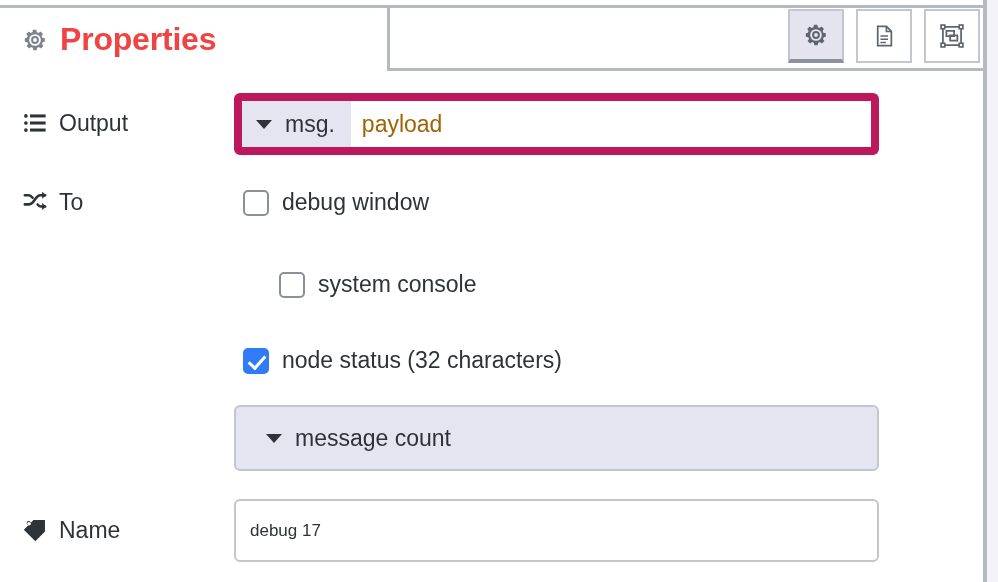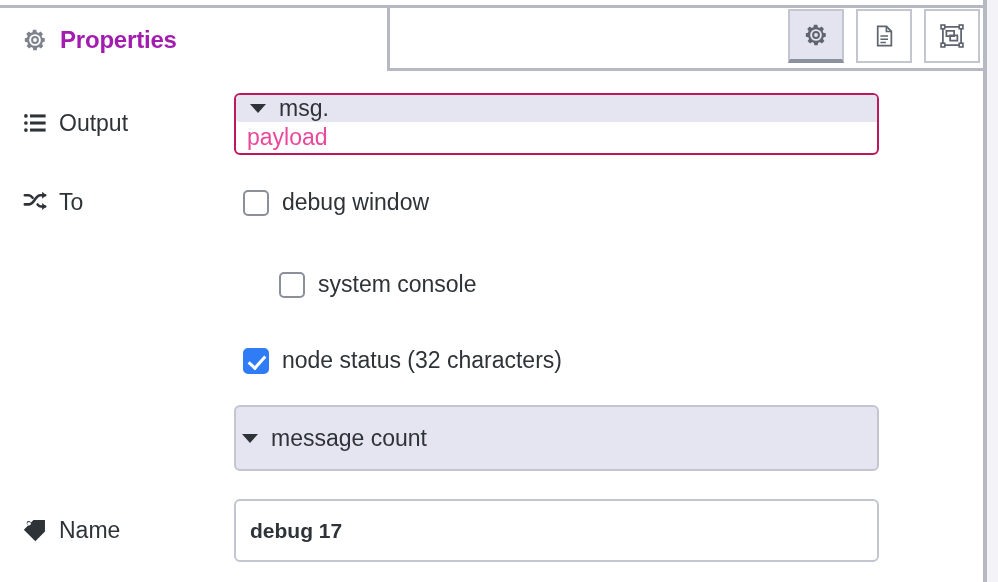--- a/index.html
+++ b/index.html
@@ -53,21 +53,21 @@
     position: absolute;
     left: 0; top: 8px; width: 390px; height: 63px;
     background: #ffffff;
     border-right: 3px solid #b7b9c2;
     display: flex; align-items: center;
     padding-left: 22px;
     cursor: pointer;
   }
   .tab .tab-icon { width: 26px; height: 26px; margin-right: 12px; flex: 0 0 auto; }
   .tab .tab-label {
-    font-size: 24px; font-weight: bold; color: #a21caf;
+    font-size: 32px; font-weight: bold; color: #ef4444;
     letter-spacing: -0.2px;
   }
 
   
   .hdr-btn {
     position: absolute; top: 9px;
     width: 56px; height: 54px;
     border: 2px solid #c3c5cf;
     background: #ffffff;
     display: flex; align-items: center; justify-content: center;
@@ -90,47 +90,46 @@
   }
   .row-label .lbl-icon { width: 26px; height: 26px; margin-right: 11px; flex: 0 0 auto; }
   .row-label .lbl-text { font-size: 23px; color: #2e3338; white-space: nowrap; }
 
   
   #row-output { top: 93px; height: 62px; padding-left: 38px; }
   #output-label { top: 14px; }
   .typed-input {
     position: absolute; left: 234px; top: 0;
     width: 645px; height: 62px;
-    border: 2px solid #be185d;
+    border: 8px solid #be185d;
     border-radius: 6px;
     background: #ffffff;
     display: flex; align-items: stretch;
     overflow: hidden;
-    flex-direction: column;
   }
   .typed-prefix {
     background: #e4e5f1;
     display: flex; align-items: center;
     padding: 0 16px 0 14px;
     cursor: pointer;
     border-radius: 4px 0 0 4px;
   }
   .caret {
     width: 0; height: 0;
     border-left: 8px solid transparent;
     border-right: 8px solid transparent;
     border-top: 9px solid #2e3338;
     margin-right: 13px;
   }
   .typed-prefix-text { font-size: 23px; color: #2e3338; }
   .typed-value {
     flex: 1 1 auto;
     border: 0; outline: none; background: transparent;
     font-family: "Liberation Sans", sans-serif;
-    font-size: 23px; color: #ec4899;
+    font-size: 23px; color: #a16207;
     padding: 0 10px 0 11px;
   }
 
   
   .cb-row {
     position: absolute; left: 243px;
     display: flex; align-items: center;
     cursor: pointer;
   }
   .cbox {
@@ -163,43 +162,42 @@
   #cb-node-status { top: 347px; }
 
   
   #msg-count-select {
     position: absolute; left: 234px; top: 405px;
     width: 645px; height: 66px;
     border: 2px solid #c3c5cf;
     border-radius: 6px;
     background: #e4e5f1;
     display: flex; align-items: center;
-    padding-left: 6px;
+    padding-left: 30px;
     cursor: pointer;
   }
   #msg-count-select .sel-text { font-size: 23px; color: #2e3338; }
 
   
   #row-name { top: 499px; height: 65px; }
   #name-label { top: 15px; }
   #name-input-wrap {
     position: absolute; left: 234px; top: 0;
     width: 645px; height: 63px;
     border: 2px solid #c3c5cf;
     border-radius: 6px;
     background: #ffffff;
     display: flex; align-items: center;
   }
   #name-input {
     width: 100%; height: 100%;
     border: 0; outline: none; background: transparent;
     font-family: "Liberation Sans", sans-serif;
-    font-size: 21px; color: #2e3338;
+    font-size: 17px; color: #2e3338;
     padding: 0 14px;
-    font-weight: bold;
   }
 </style>
 </head>
 <body>
 
 <div id="panel">
 
   <div id="header">
     <div id="header-top-rule"></div>
     <div id="tabs-underline"></div>

